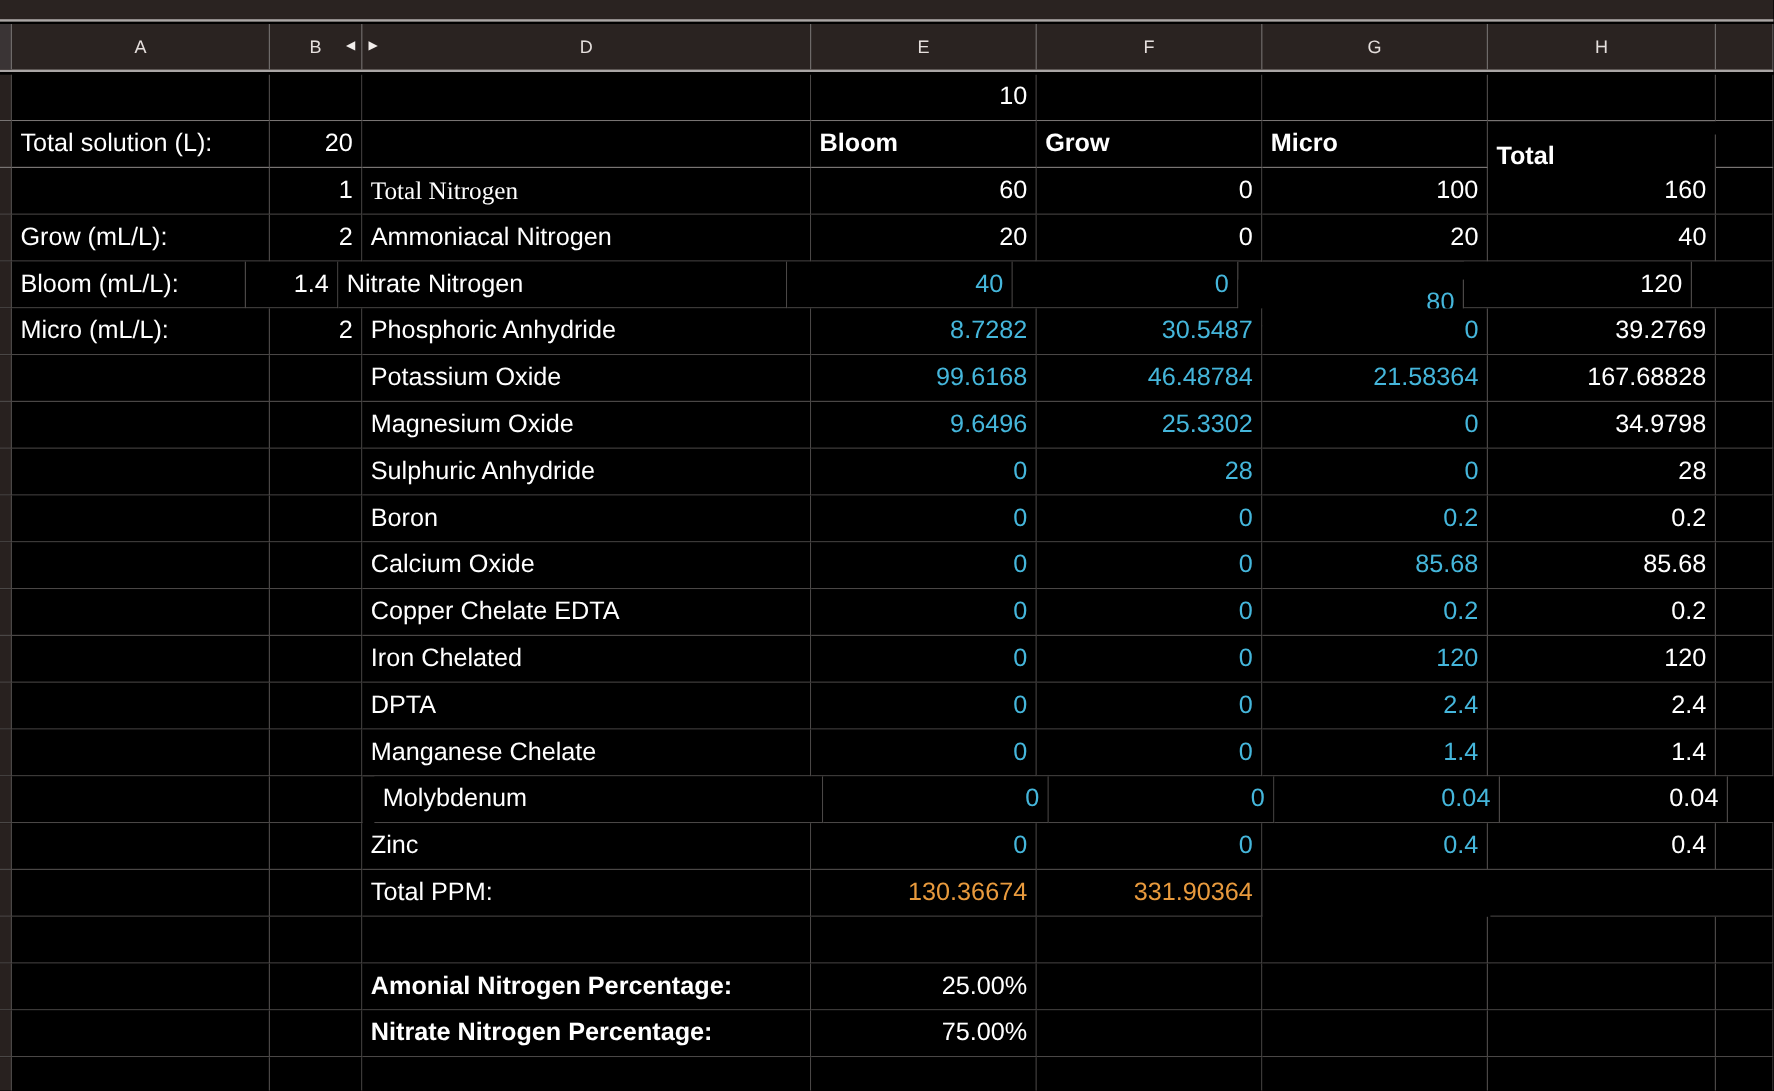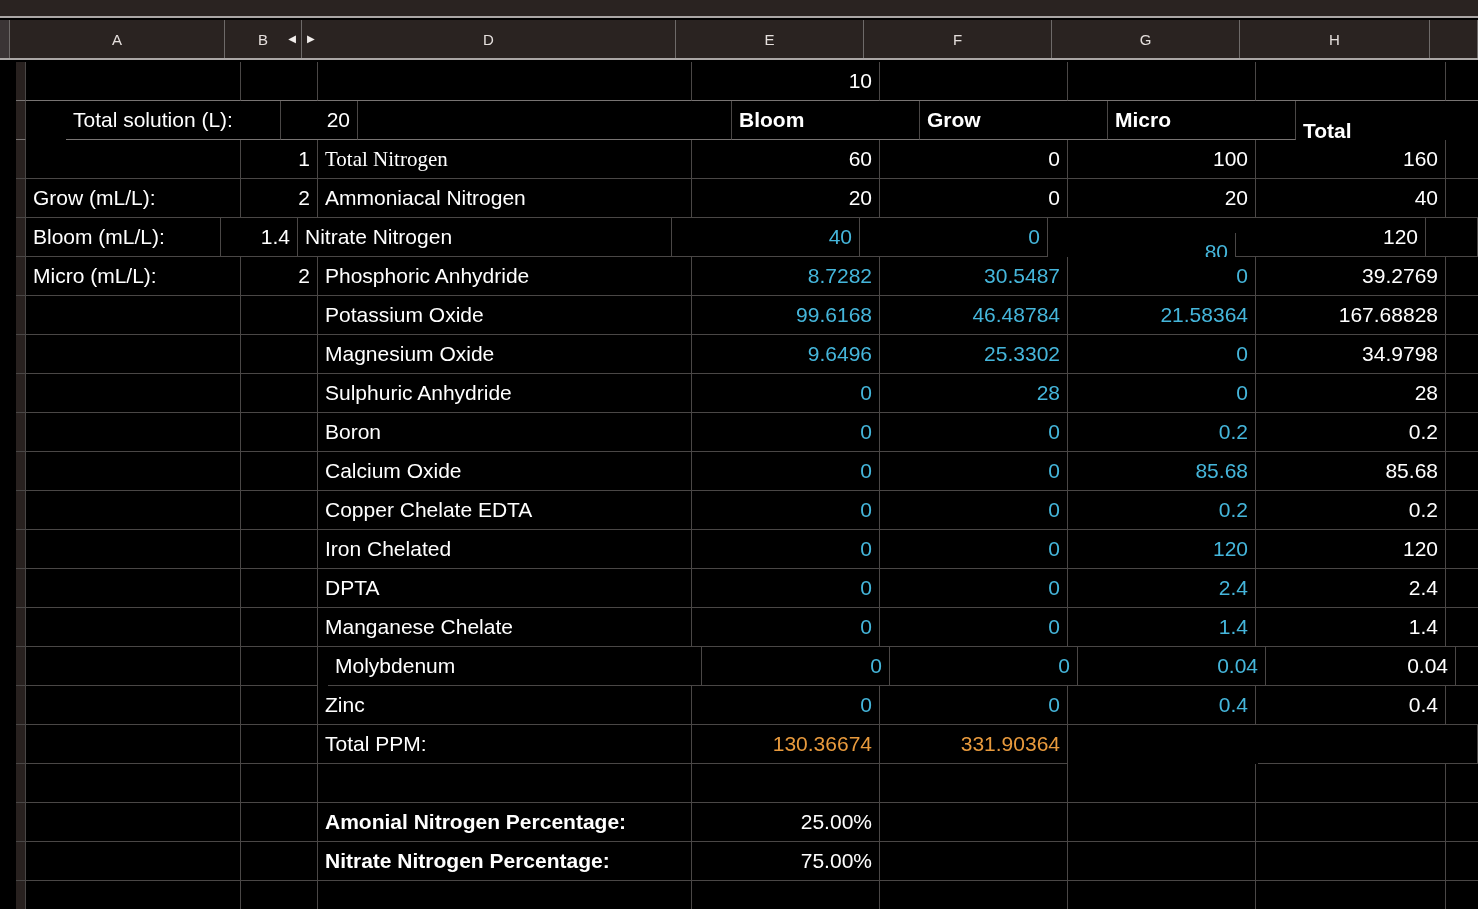--- a/index.html
+++ b/index.html
@@ -16,21 +16,21 @@
     background:var(--chrome);border-bottom:2px solid var(--hdr-div);}
   .col-headers{position:absolute;left:0;top:20px;width:1478px;height:40px;
     display:flex;background:var(--chrome);border-bottom:2px solid var(--hdr-div);}
   .col-hdr{position:relative;height:100%;display:flex;align-items:center;justify-content:center;
     color:var(--hdr-txt);font-size:15px;border-right:1px solid var(--hdr-vline);}
   .col-hdr.corner{background:var(--corner);}
   .hide-arrow{position:absolute;top:50%;transform:translateY(-50%);
     font-size:10px;color:#f2eeec;line-height:1;cursor:pointer;}
   .hide-arrow.left{right:5px;}
   .hide-arrow.right{left:5px;}
-  #grid{position:absolute;left:0;top:62px;width:1478px;height:847px;overflow:hidden;padding-left:16px;}
+  #grid{position:absolute;left:0;top:62px;width:1478px;height:847px;overflow:hidden;}
   .row{display:flex;height:39px;}
   .cell{height:100%;display:flex;align-items:center;color:var(--txt);font-size:21px;
     padding:0 7px;border-right:1px solid var(--grid);border-bottom:1px solid var(--grid);
     white-space:nowrap;overflow:hidden;background:var(--bg);}
   .cell.sliver{background:var(--sliver);padding:0;}
   .row.fr .cell{border-bottom-color:var(--grid-bright);}
   .al{justify-content:flex-start;}
   .ar{justify-content:flex-end;}
   .bold{font-weight:bold;}
   .c-blue{color:var(--blue);}
@@ -79,21 +79,21 @@
         <div class="cell" style="width: 77px; flex: 0 0 auto;"></div>
         <div class="cell" style="width: 374px; flex: 0 0 auto;"></div>
         <div class="cell ar" style="width: 188px; flex: 0 0 auto;">10</div>
         <div class="cell" style="width: 188px; flex: 0 0 auto;"></div>
         <div class="cell" style="width: 188px; flex: 0 0 auto;"></div>
         <div class="cell" style="width: 190px; flex: 0 0 auto;"></div>
         <div class="cell" style="width: 48px; flex: 1 0 auto;"></div>
       </div>
       <div class="row fr">
         <div class="cell sliver" style="width: 10px; flex: 0 0 auto;"></div>
-        <div class="cell al" style="width: 215px; flex: 0 0 auto; margin-left: 40px;">Total solution (L):</div>
+        <div class="cell al" style="width: 215px; flex: 0 0 auto;">Total solution (L):</div>
         <div class="cell ar" style="width: 77px; flex: 0 0 auto;">20</div>
         <div class="cell" style="width: 374px; flex: 0 0 auto;"></div>
         <div class="cell al bold" style="width: 188px; flex: 0 0 auto;">Bloom</div>
         <div class="cell al bold" style="width: 188px; flex: 0 0 auto;">Grow</div>
         <div class="cell al bold" style="width: 188px; flex: 0 0 auto;">Micro</div>
         <div class="cell al bold" style="width: 190px; flex: 0 0 auto; margin-top: 11px;">Total</div>
         <div class="cell" style="width: 48px; flex: 1 0 auto;"></div>
       </div>
       <div class="row">
         <div class="cell sliver" style="width: 10px; flex: 0 0 auto;"></div>

